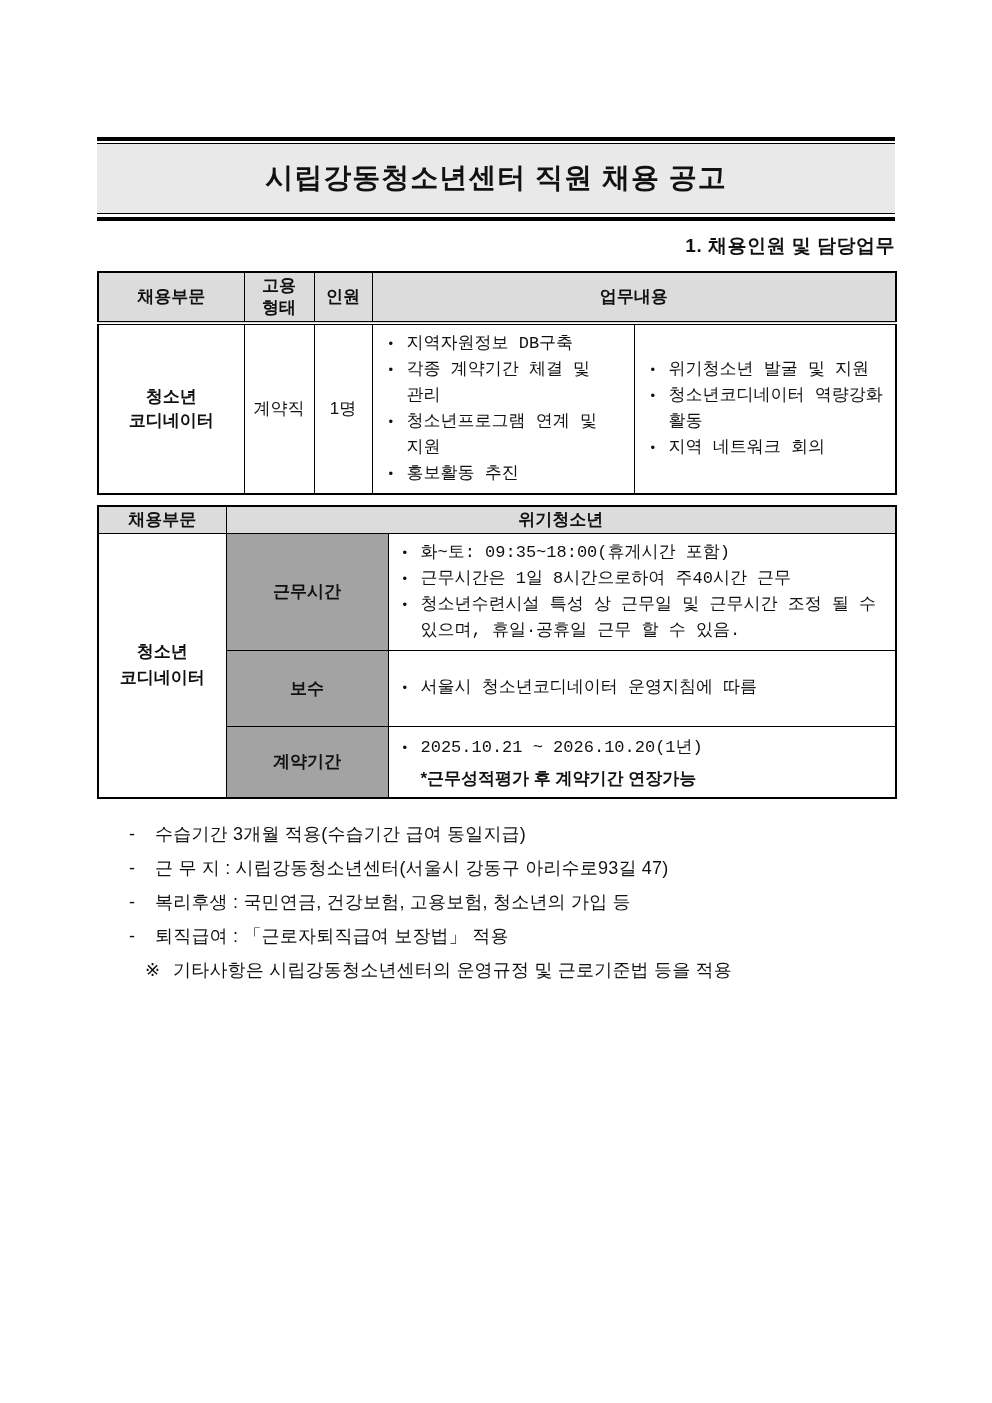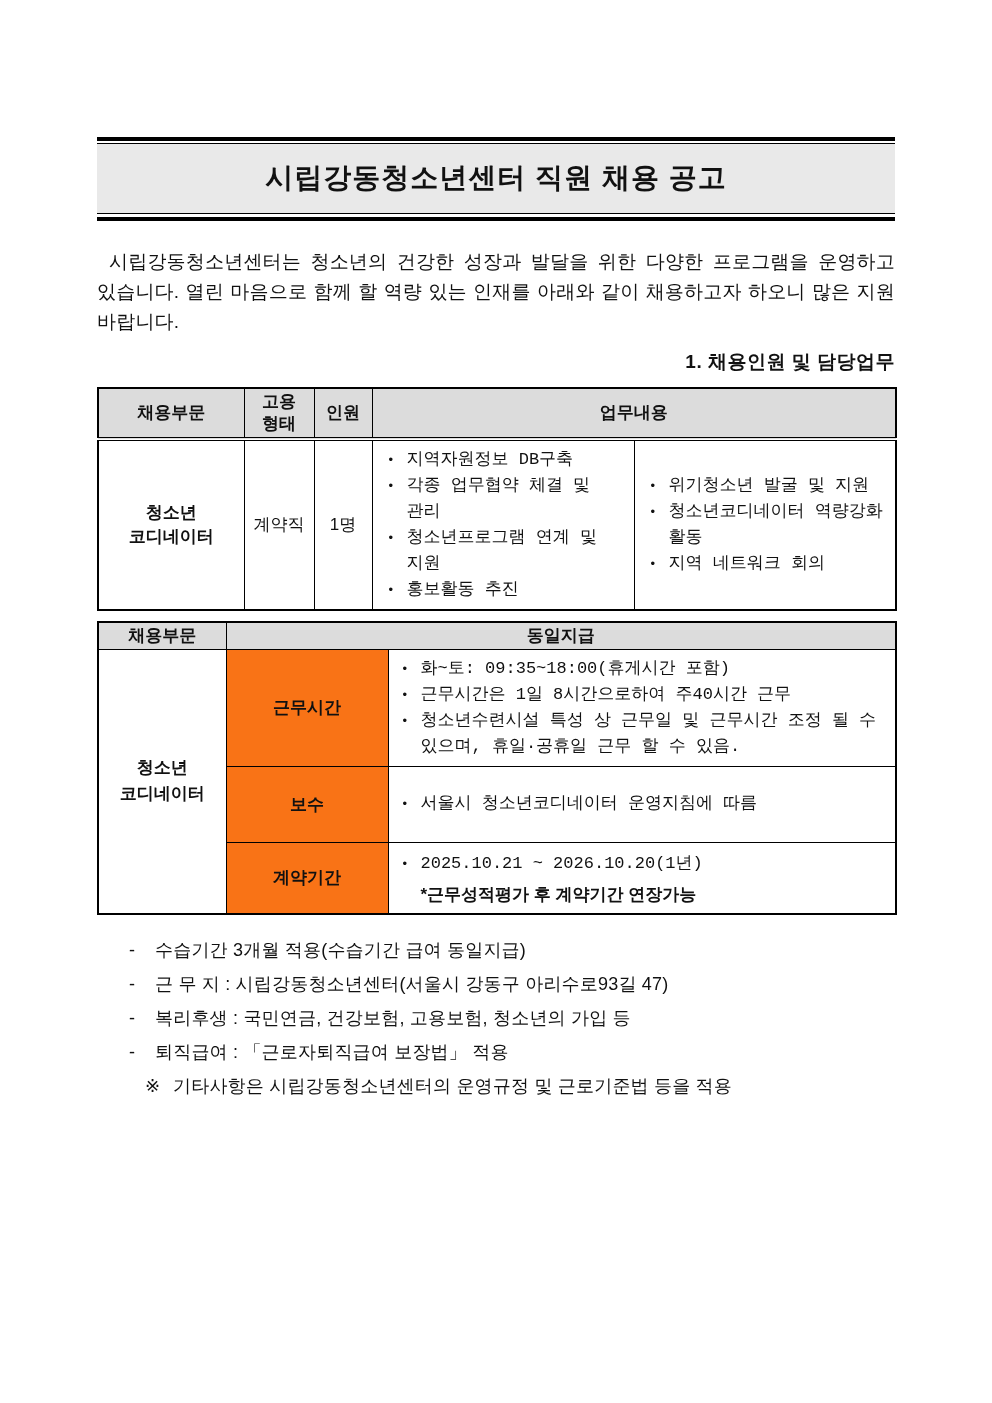--- a/index.html
+++ b/index.html
@@ -113,21 +113,21 @@
     text-align: left;
     padding-left: 4px;
     font-size: 13px;
     line-height: 26px;
   }
   ul.bullets li .txt { flex: 1; font-family: Liberation Mono, monospace; }
 
   .t2 { margin-top: 10px; }
   .t2 thead th { height: 27px; padding: 1px 4px; font-size: 17px; }
   .t2 .label-cell {
-    background: #f97316;
+    background: #a3a3a3;
     font-weight: bold;
     text-align: center;
     word-break: keep-all;
   }
   .t2 .part-cell {
     text-align: center;
     font-weight: bold;
     word-break: keep-all;
     line-height: 26px;
     padding: 4px 10px;
@@ -163,21 +163,20 @@
 </head>
 <body>
 
 <div class="page">
   <div class="content">
 
     <div class="title-box">
       <div class="title-inner">시립강동청소년센터 직원 채용 공고</div>
     </div>
 
-    <p class="intro">시립강동청소년센터는 청소년의 건강한 성장과 발달을 위한 다양한 프로그램을 운영하고 있습니다. 열린 마음으로 함께 할 역량 있는 인재를 아래와 같이 채용하고자 하오니 많은 지원 바랍니다.</p>
 
     <div class="date-block">
     </div>
 
     <div class="section-heading s1">1. 채용인원 및 담당업무</div>
 
     <table class="t1">
       <colgroup>
         <col style="width:146px">
           <col style="width:70px">
@@ -199,21 +198,21 @@
           <td class="cell-center">계약직</td>
           <td class="cell-center">1명</td>
           <td>
             <ul class="bullets">
               <li>
                   <span class="blt">•</span>
                   <span class="txt">지역자원정보 DB구축</span>
                 </li>
               <li>
                   <span class="blt">•</span>
-                  <span class="txt">각종 업무협약 체결 및 관리</span>
+                  <span class="txt">각종 계약기간 체결 및 관리</span>
                 </li>
               <li>
                   <span class="blt">•</span>
                   <span class="txt">청소년프로그램 연계 및 지원</span>
                 </li>
               <li>
                   <span class="blt">•</span>
                   <span class="txt">홍보활동 추진</span>
                 </li>
             </ul>
@@ -241,21 +240,21 @@
 
     <table class="t2">
       <colgroup>
         <col style="width:128px">
           <col style="width:162px">
           <col style="width:508px">
       </colgroup>
       <thead>
         <tr>
           <th>채용부문</th>
-          <th colspan="2">동일지급</th>
+          <th colspan="2">위기청소년</th>
         </tr>
       </thead>
       <tbody>
         <tr class="row-time">
           <td class="part-cell" rowspan="3">청소년 코디네이터</td>
           <td class="label-cell">근무시간</td>
           <td class="cond">
             <ul class="bullets">
               <li>
                   <span class="blt">•</span>

